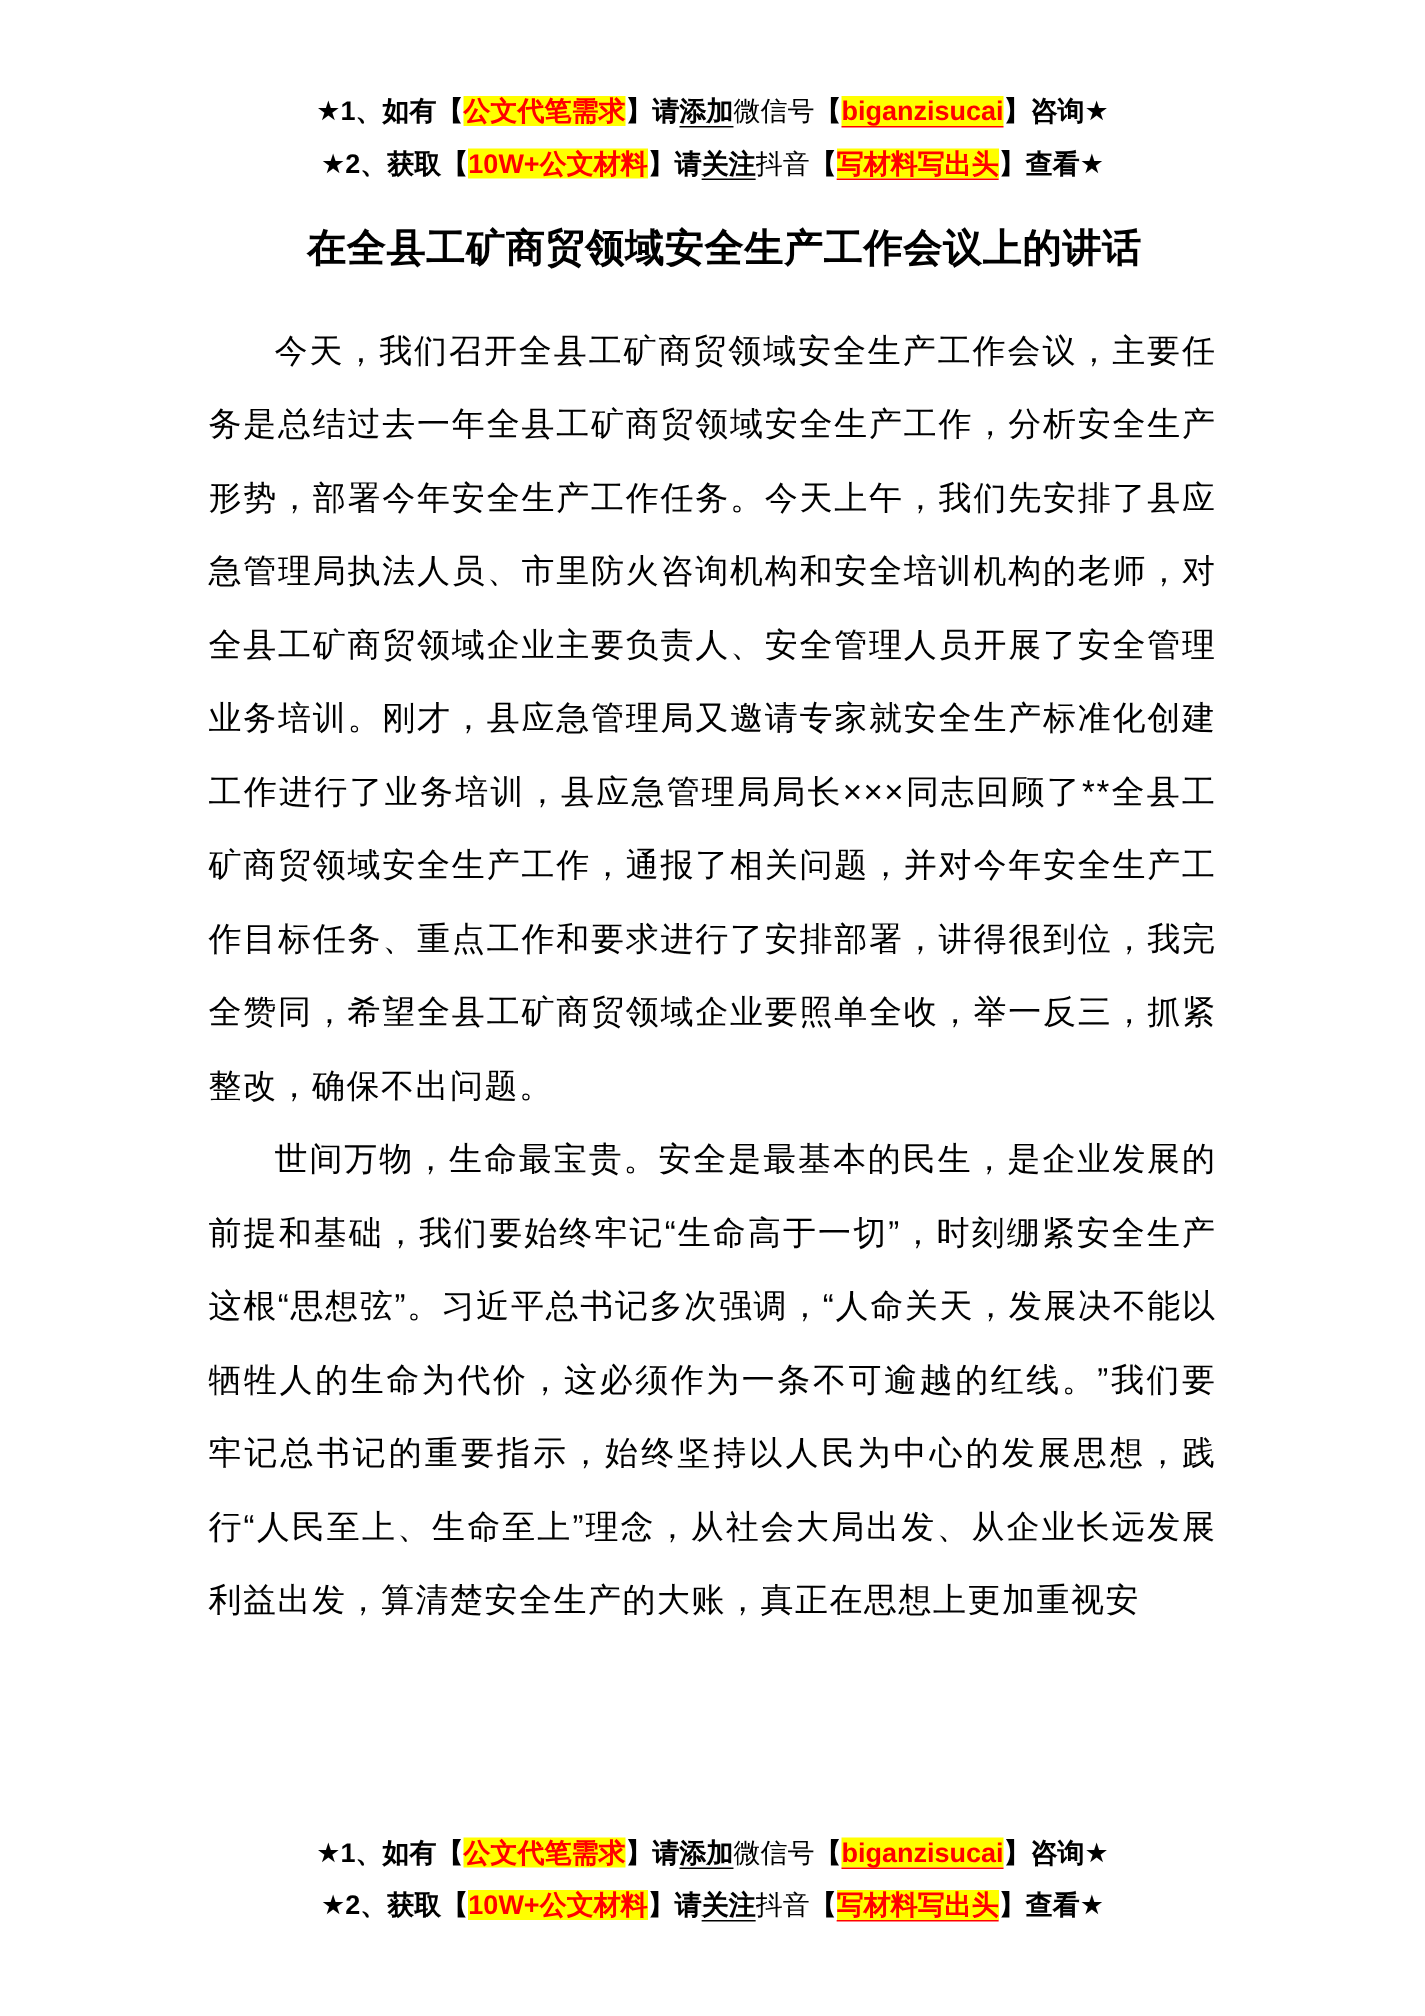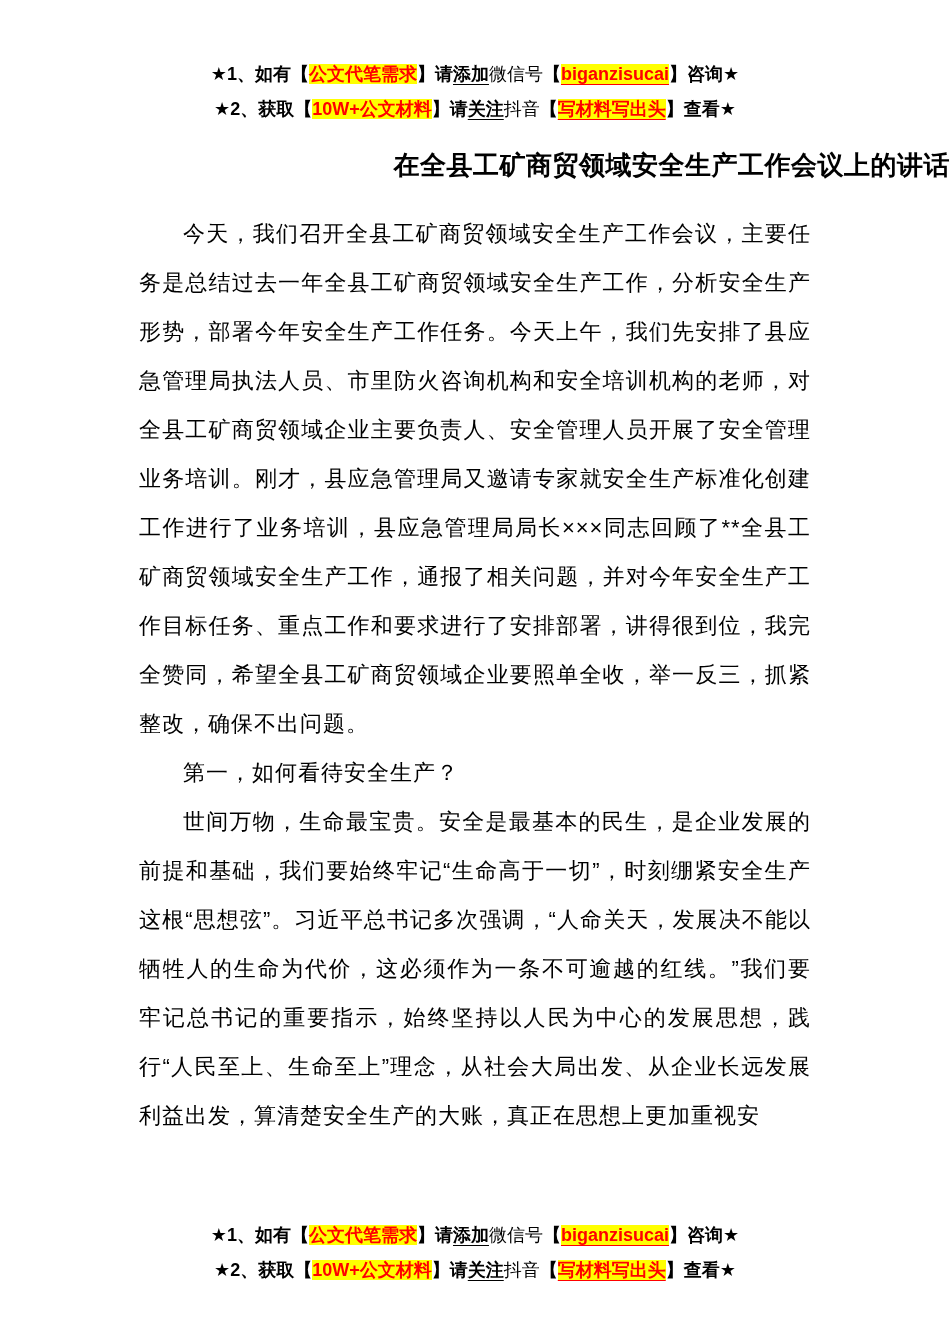--- a/index.html
+++ b/index.html
@@ -42,21 +42,21 @@
   .seg-red-mark-underline {
     font-weight: 700;
     color: #ff0000;
     background: #ffff00;
     text-decoration: underline;
     text-decoration-color: #ff0000;
     text-underline-offset: 4px;
   }
   .doc-title {
     margin: 16px 0 0 0;
-    text-align: right;
+    text-align: center;
     font-size: 26px;
     font-weight: 700;
     line-height: 44px;
     letter-spacing: 0.5px;
     padding-left: 16px;
   }
   .doc-body {
     margin-top: 22px;
     padding: 0 139px;
     font-size: 22px;
@@ -73,20 +73,19 @@
 <body>
 
 <div class="page">
   <div class="banner banner-top" id="banner-top">
       <div class="banner-line"><span class="seg-bold">★1、如有【</span><span class="seg-red-mark">公文代笔需求</span><span class="seg-bold">】请</span><span class="seg-bold-underline">添加</span><span class="seg-regular">微信号</span><span class="seg-bold">【</span><span class="seg-red-mark-underline">biganzisucai</span><span class="seg-bold">】咨询★</span></div>
       <div class="banner-line"><span class="seg-bold">★2、获取【</span><span class="seg-red-mark">10W+公文材料</span><span class="seg-bold">】请</span><span class="seg-bold-underline">关注</span><span class="seg-regular">抖音</span><span class="seg-bold">【</span><span class="seg-red-mark-underline">写材料写出头</span><span class="seg-bold">】查看★</span></div>
     </div>
   <h1 class="doc-title">在全县工矿商贸领域安全生产工作会议上的讲话</h1>
   <div class="doc-body" id="doc-body">
       <p>今天，我们召开全县工矿商贸领域安全生产工作会议，主要任务是总结过去一年全县工矿商贸领域安全生产工作，分析安全生产形势，部署今年安全生产工作任务。今天上午，我们先安排了县应急管理局执法人员、市里防火咨询机构和安全培训机构的老师，对全县工矿商贸领域企业主要负责人、安全管理人员开展了安全管理业务培训。刚才，县应急管理局又邀请专家就安全生产标准化创建工作进行了业务培训，县应急管理局局长×××同志回顾了**全县工矿商贸领域安全生产工作，通报了相关问题，并对今年安全生产工作目标任务、重点工作和要求进行了安排部署，讲得很到位，我完全赞同，希望全县工矿商贸领域企业要照单全收，举一反三，抓紧整改，确保不出问题。</p>
-      <p>第一，如何看待安全生产？</p>
       <p>世间万物，生命最宝贵。安全是最基本的民生，是企业发展的前提和基础，我们要始终牢记“生命高于一切”，时刻绷紧安全生产这根“思想弦”。习近平总书记多次强调，“人命关天，发展决不能以牺牲人的生命为代价，这必须作为一条不可逾越的红线。”我们要牢记总书记的重要指示，始终坚持以人民为中心的发展思想，践行“人民至上、生命至上”理念，从社会大局出发、从企业长远发展利益出发，算清楚安全生产的大账，真正在思想上更加重视安</p>
     </div>
   <div class="banner banner-bottom" id="banner-bottom">
       <div class="banner-line"><span class="seg-bold">★1、如有【</span><span class="seg-red-mark">公文代笔需求</span><span class="seg-bold">】请</span><span class="seg-bold-underline">添加</span><span class="seg-regular">微信号</span><span class="seg-bold">【</span><span class="seg-red-mark-underline">biganzisucai</span><span class="seg-bold">】咨询★</span></div>
       <div class="banner-line"><span class="seg-bold">★2、获取【</span><span class="seg-red-mark">10W+公文材料</span><span class="seg-bold">】请</span><span class="seg-bold-underline">关注</span><span class="seg-regular">抖音</span><span class="seg-bold">【</span><span class="seg-red-mark-underline">写材料写出头</span><span class="seg-bold">】查看★</span></div>
     </div>
 </div>
 
 </body></html>

